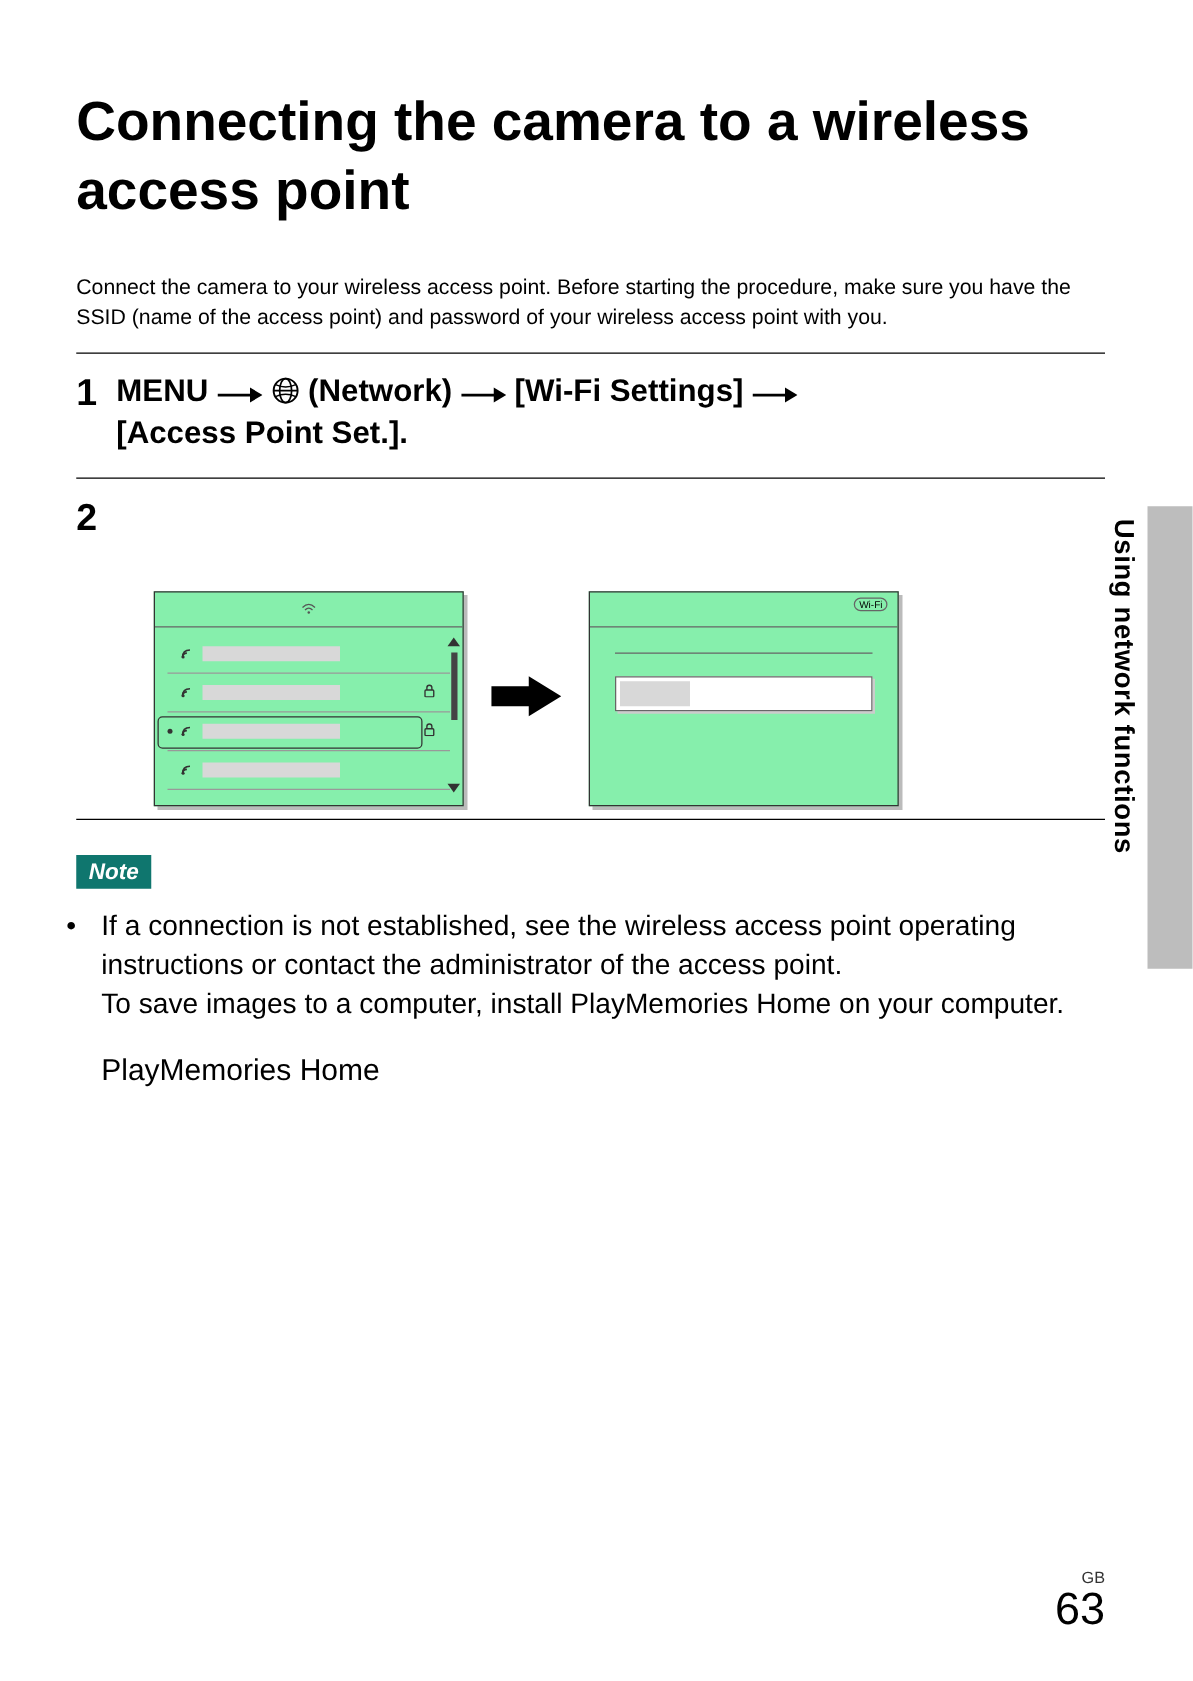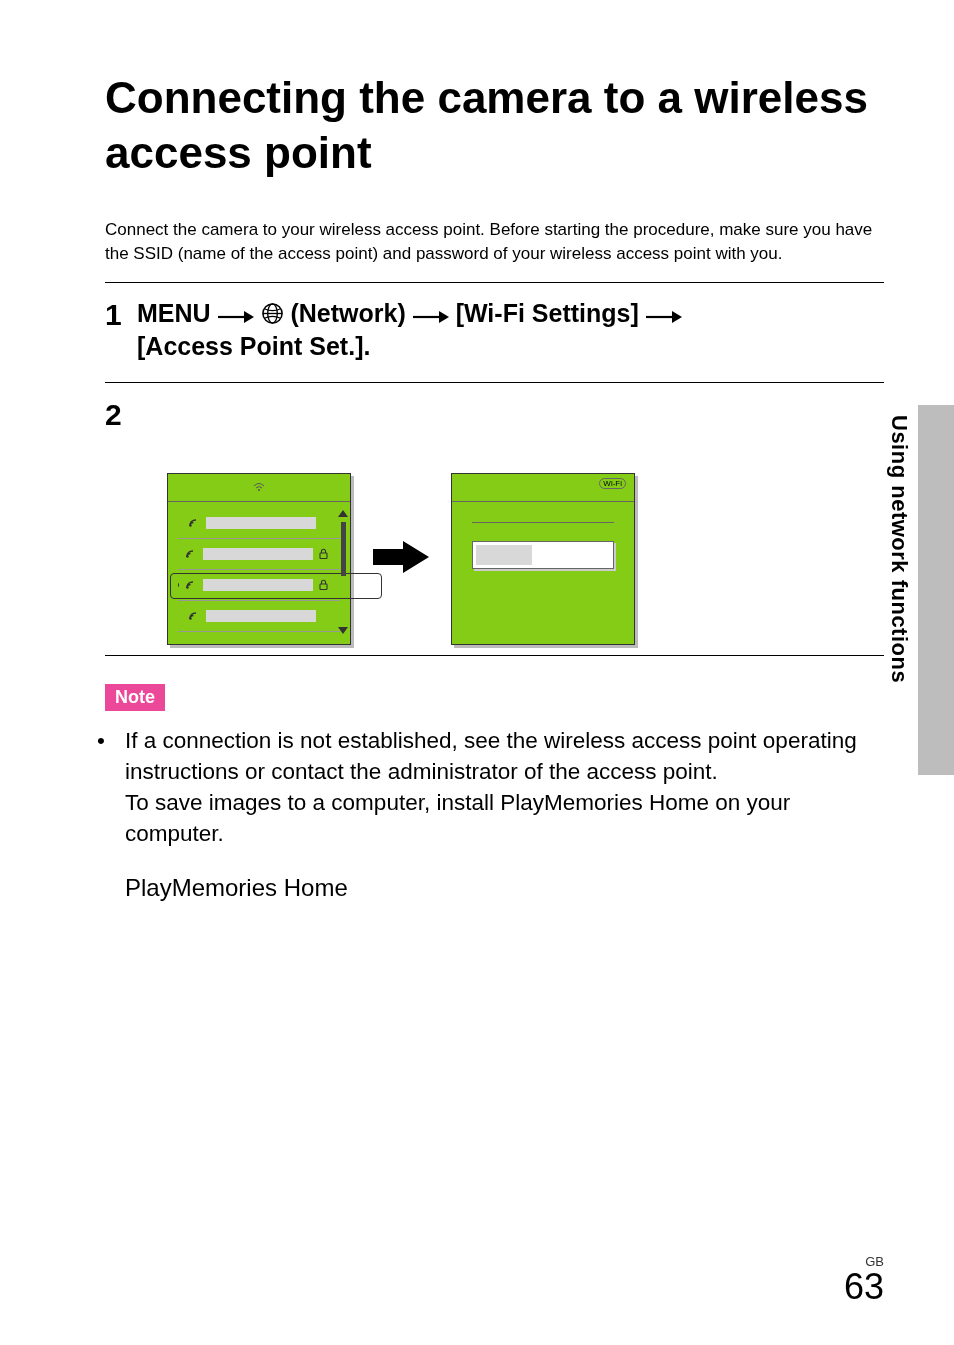--- a/index.html
+++ b/index.html
@@ -5,21 +5,21 @@
     * { margin: 0; padding: 0; box-sizing: border-box; }
     body {
       width: 954px;
       height: 1345px;
       background: #fff;
       font-family: Arial, Helvetica, sans-serif;
       color: #000;
       position: relative;
     }
     .page {
-      padding: 70px 70px 40px 105px;
+      padding: 70px 70px 40px 61px;
       position: relative;
       height: 100%;
     }
     .title {
       font-size: 44px;
       font-weight: bold;
       line-height: 1.25;
       margin-bottom: 38px;
     }
     .intro {
@@ -61,23 +61,23 @@
       width: 36px;
       height: 14px;
     }
     .screens {
       display: flex;
       align-items: center;
       gap: 22px;
       margin: 22px 0 10px 62px;
     }
     .screen {
-      width: 184px;
+      width: 248px;
       height: 172px;
-      background: #84cc16;
+      background: #86efac;
       border: 1.5px solid #333;
       position: relative;
       box-shadow: 3px 3px 0 #bbb;
     }
     .screen-header {
       height: 28px;
       border-bottom: 1px solid #666;
       position: relative;
     }
     .wifi-tiny {
@@ -170,26 +170,27 @@
       position: relative;
     }
     .pw-fill {
       position: absolute;
       left: 3px; top: 3px;
       width: 56px; height: 20px;
       background: #d8d8d8;
     }
     .note-label {
       display: inline-block;
-      background: #ec4899;
+      background: #0f766e;
       color: #fff;
       font-weight: bold;
       font-size: 18px;
       padding: 3px 10px;
       margin: 28px 0 14px 0;
+      font-style: italic;
     }
     .note-body {
       font-size: 22.5px;
       line-height: 1.38;
       padding-left: 20px;
       text-indent: -14px;
     }
     .note-body .bullet { display: inline-block; width: 14px; }
     .extra {
       font-size: 24px;

